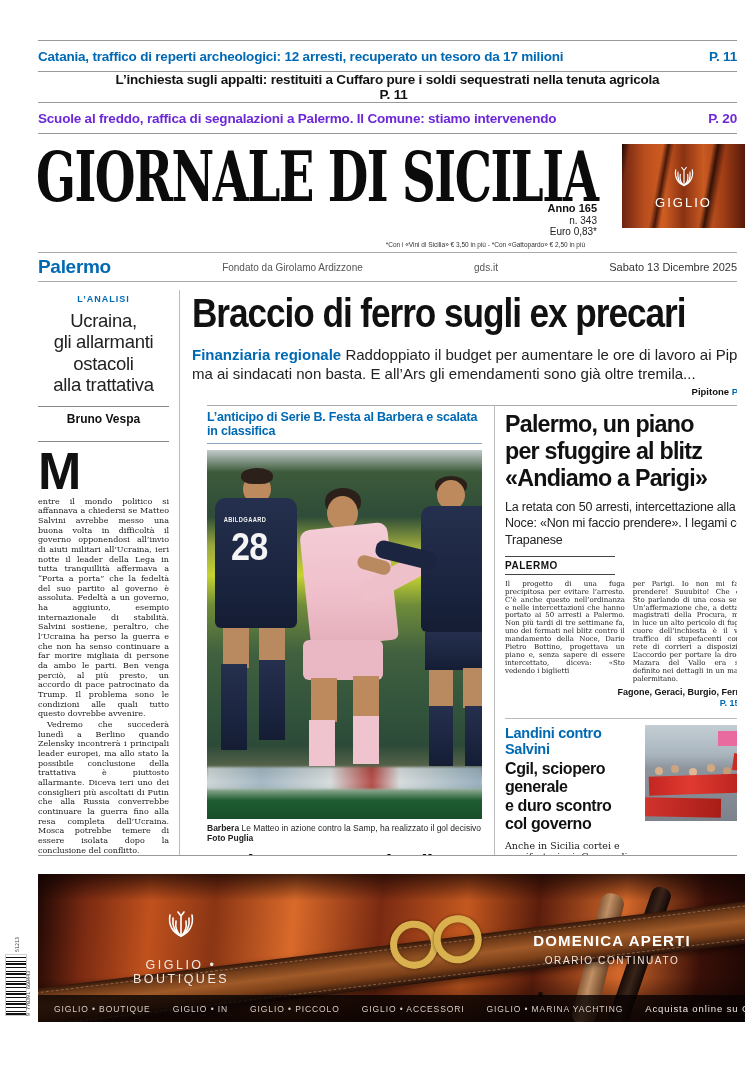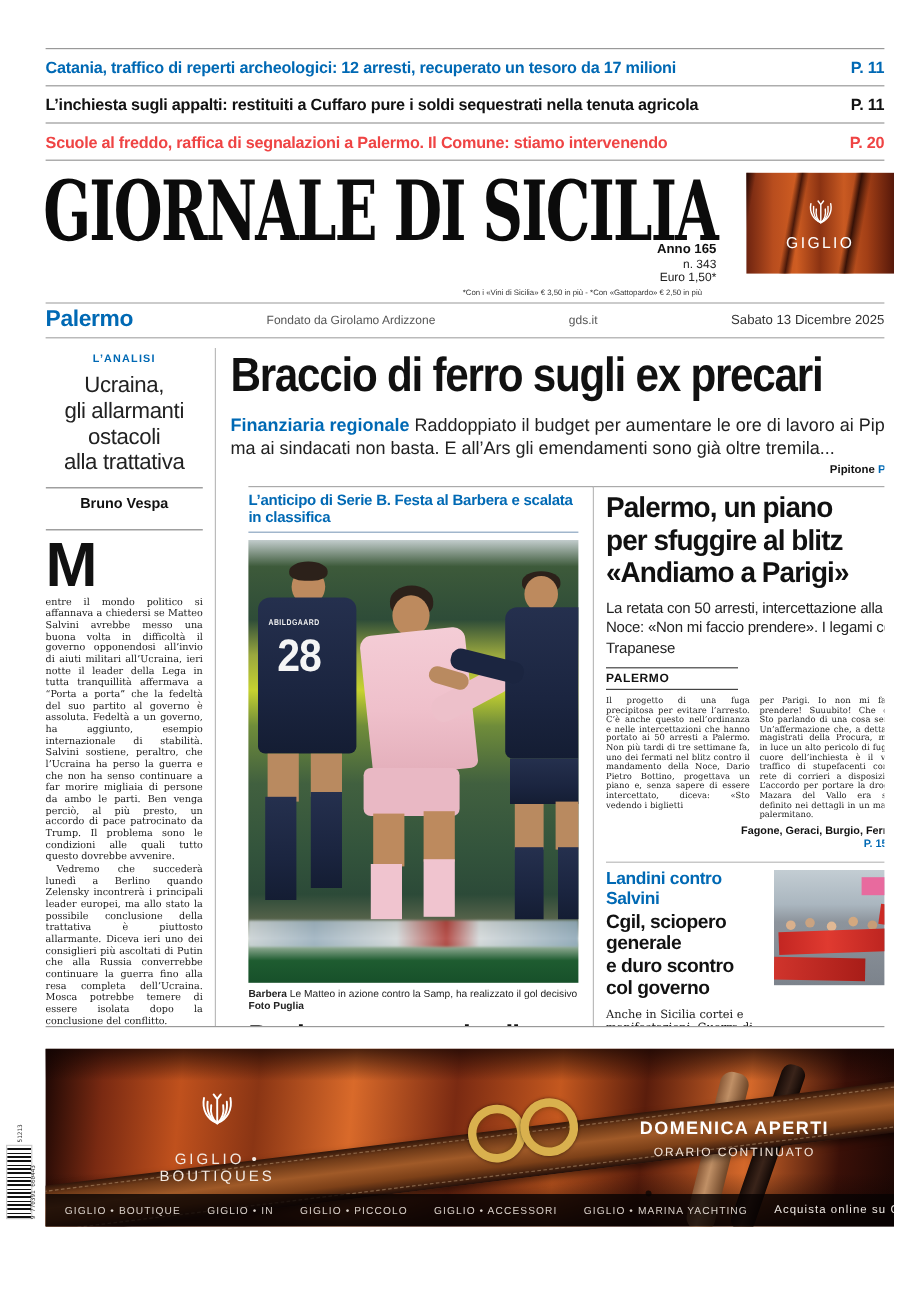--- a/index.html
+++ b/index.html
@@ -10,21 +10,21 @@
     font-family:"Liberation Sans", sans-serif; color:#111;
   }
   
   .strips { margin:40px 18px 0 38px; border-top:1px solid #999; }
   .strip {
     display:flex; justify-content:space-between; align-items:center;
     height:31px; border-bottom:1px solid #999;
     font-size:13.5px; font-weight:bold; letter-spacing:-0.2px;
   }
   .strip:last-child { font-weight:bold; }
-  .c-blue { color:#0069b4; } .c-black { color:#121212; } .c-gray { color:#ef4444; }
+  .c-blue { color:#0069b4; } .c-black { color:#121212;flex-direction:column; } .c-gray { color:#6d28d9; }
   .strip-page { flex:none; padding-left:12px; }
   
   .masthead { position:relative; height:112px; margin-top:6px; }
   .mast-title {
     position:absolute; left:36px; top:-4px;
     font-family:"DejaVu Serif", serif; font-weight:bold; font-size:64px;
     letter-spacing:-2px; white-space:nowrap; color:#0b0b0b;
     transform:scaleX(0.73) scaleY(1.08); transform-origin:left top;
   }
   .mast-ad {
@@ -173,21 +173,21 @@
         <path d="M20 30 C28 27 33 19 31 9"></path>
         <path d="M20 30 C26 27 29 20 28 12"></path>
         <path d="M20 30 C24 27 26 22 25 15"></path>
         <path d="M20 30 L20 10 M20 10 L17 6 M20 10 L23 6"></path>
       </svg>
       <div class="brandword">GIGLIO</div>
     </div>
     <div class="issue-block">
       <div class="issue-anno">Anno 165</div>
       <div class="issue-num">n. 343</div>
-      <div class="issue-price">Euro 1,50*</div>
+      <div class="issue-price">Euro 0,83*</div>
     </div>
     <div class="fine-print">*Con i «Vini di Sicilia» € 3,50 in più - *Con «Gattopardo» € 2,50 in più</div>
   </div>
 
   <div class="datebar">
     <span class="edition">Palermo</span>
     <span class="founded">Fondato da Girolamo Ardizzone</span>
     <span class="site">gds.it</span>
     <span class="pubdate">Sabato 13 Dicembre 2025</span>
   </div>

